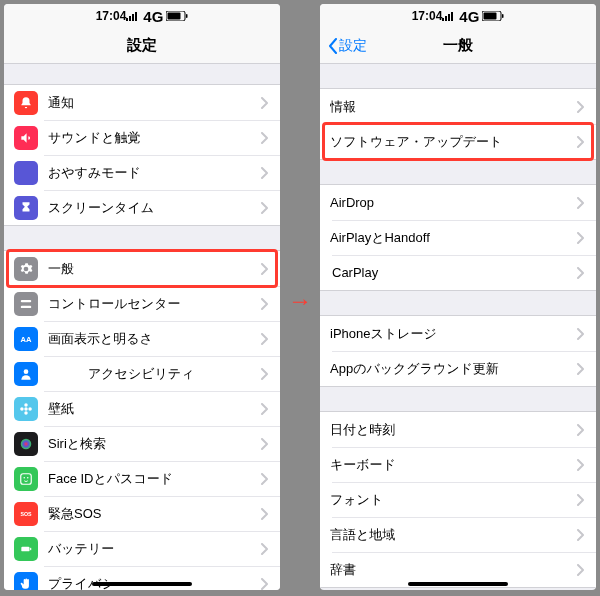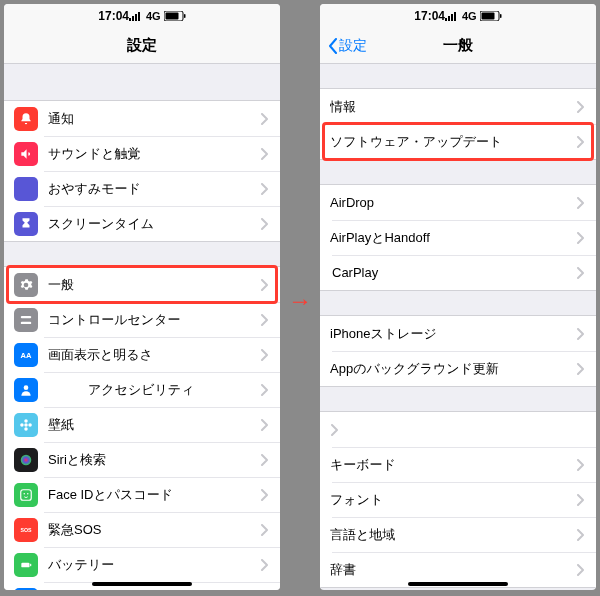--- a/index.html
+++ b/index.html
@@ -1,19 +1,19 @@
 <!DOCTYPE html>
 <html><head>
 <meta charset="utf-8">
 <style>
   * { margin:0; padding:0; box-sizing:border-box; font-family:-apple-system,"Hiragino Sans","Helvetica Neue",sans-serif; }
   body { background:#8a8a8a; width:600px; height:596px; display:flex; align-items:flex-start; justify-content:center; gap:4px; padding:4px 4px; }
   .phone { width:276px; height:586px; background:#efeff4; border-radius:4px; overflow:hidden; position:relative; display:flex; flex-direction:column; }
   .statusbar { height:24px; display:flex; align-items:center; justify-content:center; padding:0 12px; font-size:12px; font-weight:600; color:#000; background:#f8f8f8; }
-  .status-right { display:flex; align-items:center; gap:3px; font-size:11px; }
+  .status-right { display:flex; align-items:center; gap:3px; font-size:15px; }
   .navbar { height:36px; background:#f8f8f8; border-bottom:1px solid #d1d1d6; display:flex; align-items:center; justify-content:center; position:relative; }
   .nav-title { font-size:15px; font-weight:600; color:#000; }
   .nav-back { position:absolute; left:8px; display:flex; align-items:center; color:#007aff; font-size:14px; gap:1px; }
   .list { flex:1; overflow-y:auto; }
   .group { margin-top:24px; background:#fff; border-top:1px solid #d1d1d6; border-bottom:1px solid #d1d1d6; }
   .group:first-child { margin-top:24px; }
   .row { height:35px; display:flex; align-items:center; padding:0 12px 0 10px; position:relative; }
   .row + .row::before { content:""; position:absolute; top:0; left:40px; right:0; height:1px; background:#e5e5ea; }
   .row.noicon + .row.noicon::before { left:12px; }
   .icon { width:24px; height:24px; border-radius:5px; margin-right:10px; display:flex; align-items:center; justify-content:center; flex-shrink:0;text-align:right; }
@@ -48,21 +48,21 @@
             <rect x="1.5" y="1.5" width="13" height="7" rx="1" fill="#000"></rect>
             <rect x="20" y="3" width="1.5" height="4" rx="0.7" fill="#000"></rect>
           </svg>
         </span>
     </span>
   </div>
   <div class="navbar">
     <span class="nav-title">設定</span>
   </div>
   <div class="list" id="left-list">
-      <div class="group" style="margin-top: 36px;">
+      <div class="group" style="margin-top: 20px;">
         <div class="row" style="position: relative;">
           <div class="icon" style="background: rgb(255, 59, 48);">
             <svg viewBox="0 0 24 24" fill="#fff">
               <path d="M12 2a6 6 0 00-6 6v4l-2 3v1h16v-1l-2-3V8a6 6 0 00-6-6zm-2 17a2 2 0 104 0h-4z"></path>
             </svg>
           </div>
           <span class="row-label">通知</span>
           <svg class="chev" width="8" height="12" viewBox="0 0 8 12">
             <path d="M2 1l5 5-5 5" stroke="#c7c7cc" stroke-width="2" fill="none" stroke-linecap="round" stroke-linejoin="round"></path>
           </svg>
@@ -315,20 +315,21 @@
         </div>
         <div class="row noicon" style="position: relative;">
           <span class="row-label">Appのバックグラウンド更新</span>
           <svg class="chev" width="8" height="12" viewBox="0 0 8 12">
             <path d="M2 1l5 5-5 5" stroke="#c7c7cc" stroke-width="2" fill="none" stroke-linecap="round" stroke-linejoin="round"></path>
           </svg>
         </div>
       </div>
       <div class="group">
         <div class="row noicon" style="position: relative;">
+          <span class="row-label">日付と時刻</span>
           <svg class="chev" width="8" height="12" viewBox="0 0 8 12">
             <path d="M2 1l5 5-5 5" stroke="#c7c7cc" stroke-width="2" fill="none" stroke-linecap="round" stroke-linejoin="round"></path>
           </svg>
         </div>
         <div class="row noicon" style="position: relative;">
           <span class="row-label">キーボード</span>
           <svg class="chev" width="8" height="12" viewBox="0 0 8 12">
             <path d="M2 1l5 5-5 5" stroke="#c7c7cc" stroke-width="2" fill="none" stroke-linecap="round" stroke-linejoin="round"></path>
           </svg>
         </div>

